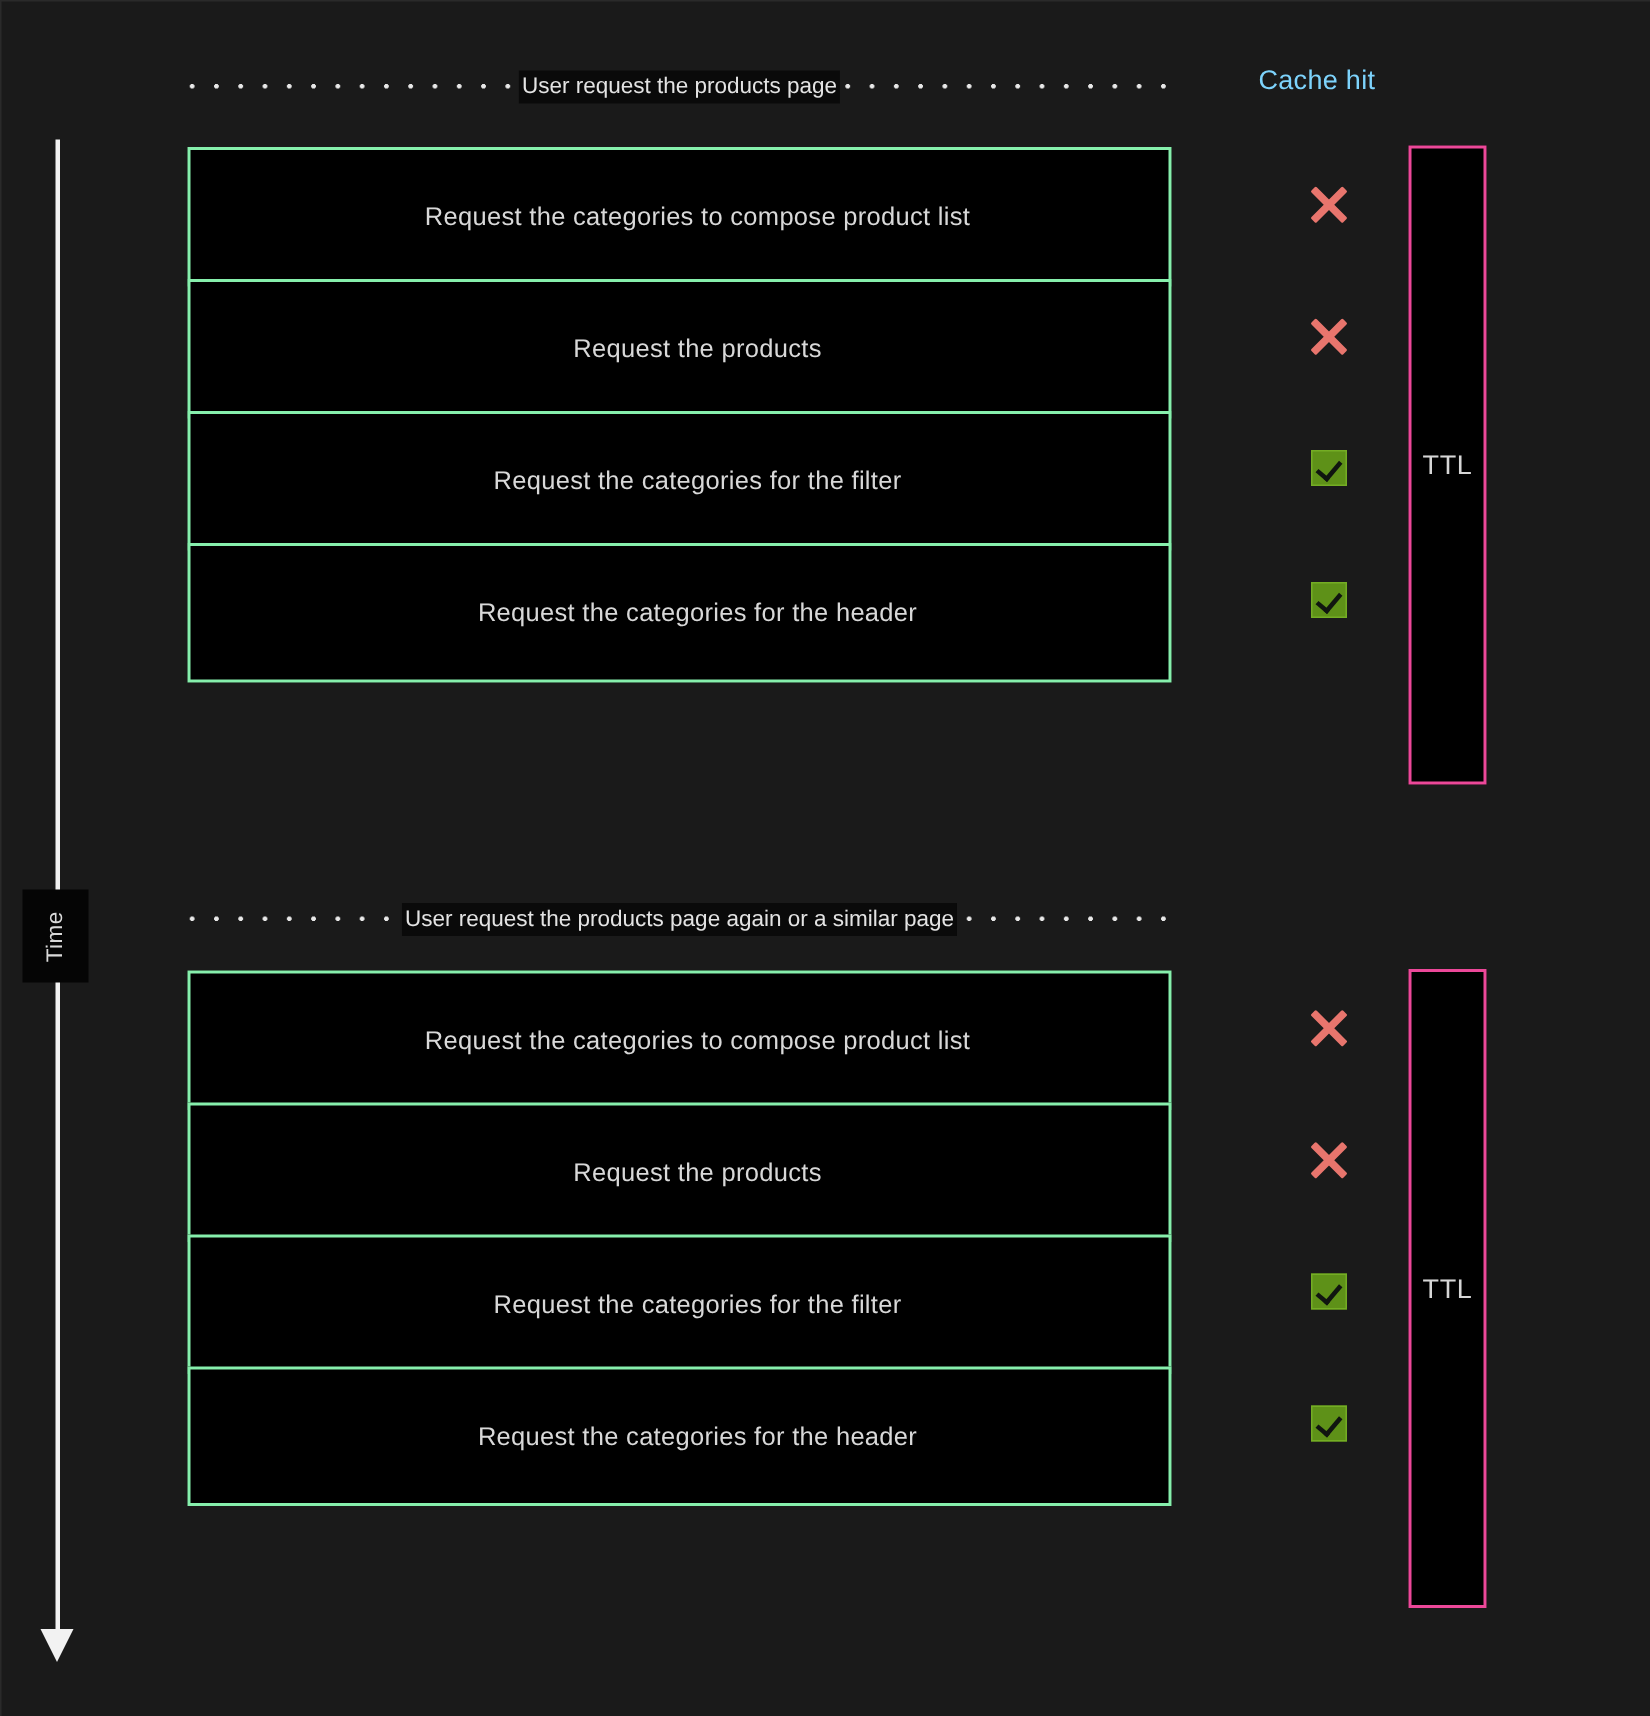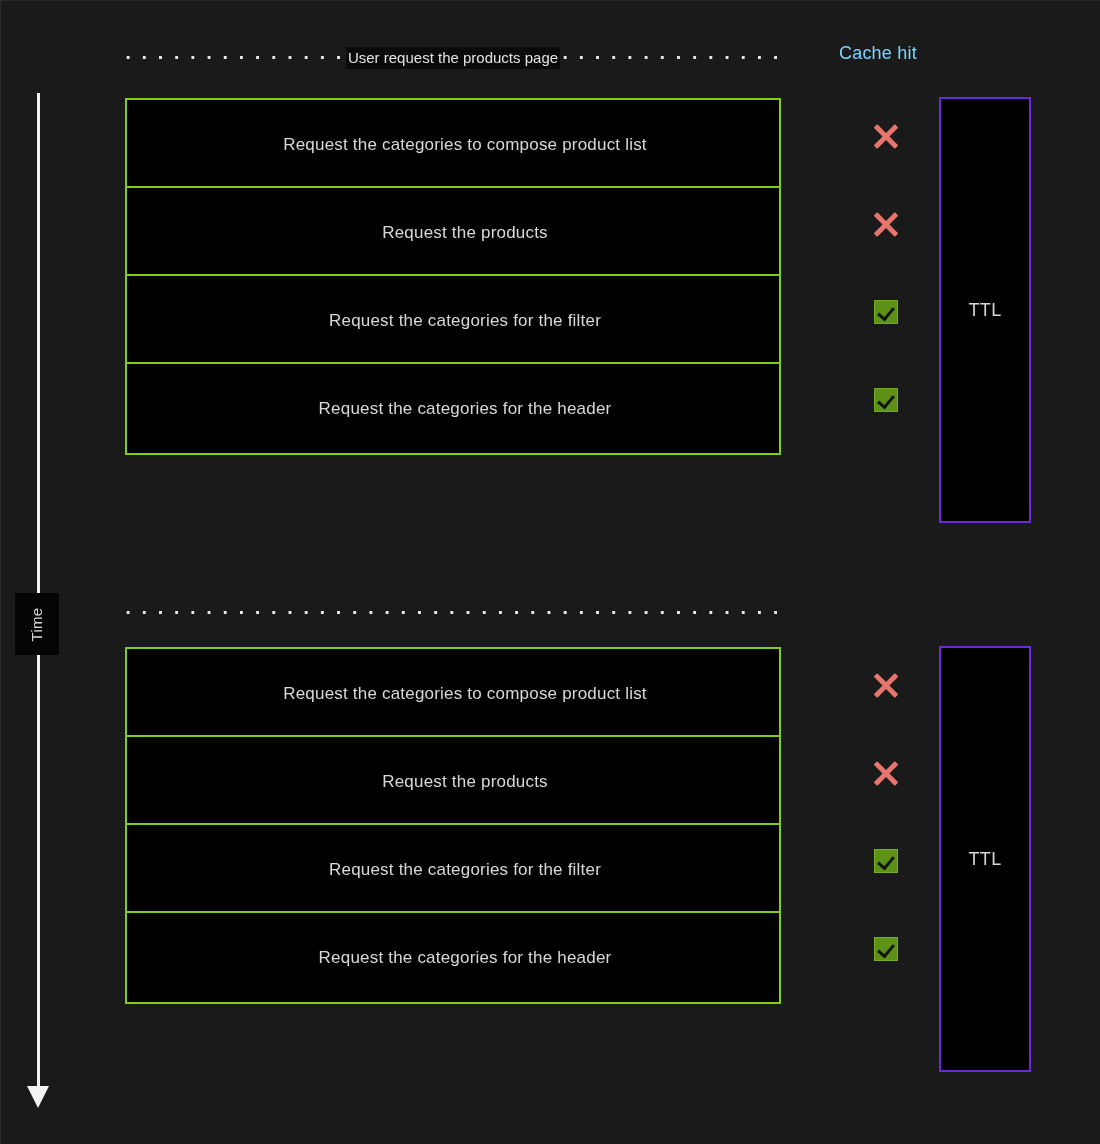--- a/index.html
+++ b/index.html
@@ -103,21 +103,21 @@
     white-space: nowrap;
   }
 
   
   .req-box {
     position: absolute;
     left: 124px;
     width: 656px;
     height: 93px;
     background: #000000;
-    border: 2px solid #84cc16;
+    border: 2px solid #86efac;
     box-sizing: border-box;
     display: flex;
     align-items: center;
     justify-content: center;
     padding-left: 24px;
   }
   .req-box .req-label {
     color: #d8d8d8;
     font-size: 17px;
     letter-spacing: 0.2px;
@@ -173,23 +173,23 @@
     height: 13px;
     border: solid #101510;
     border-width: 0 3.5px 3.5px 0;
     transform: rotate(40deg);
   }
 
   
   .ttl-bar {
     position: absolute;
     left: 938px;
-    width: 92px;
+    width: 52px;
     background: #000000;
-    border: 2px solid #6d28d9;
+    border: 2px solid #ec4899;
     box-sizing: border-box;
     display: flex;
     align-items: center;
     justify-content: center;
   }
   .ttl-bar .ttl-label {
     color: #d6d6d6;
     font-size: 18px;
     letter-spacing: 0.4px;
   }
@@ -237,20 +237,21 @@
   <div class="hit-mark" style="top:376px;">
     <span class="mark-check"></span>
   </div>
 
   <div class="ttl-bar" style="top:96px; height:426px;">
     <span class="ttl-label">TTL</span>
   </div>
 
   <div class="section-rule" style="top:601px;">
     <div class="dots"></div>
+    <div class="rule-label">User request the products page again or a similar page</div>
   </div>
 
   <div class="req-box" style="top:646px;">
     <span class="req-label">Request the categories to compose product list</span>
   </div>
   <div class="req-box" style="top:734px;">
     <span class="req-label">Request the products</span>
   </div>
   <div class="req-box" style="top:822px;">
     <span class="req-label">Request the categories for the filter</span>

